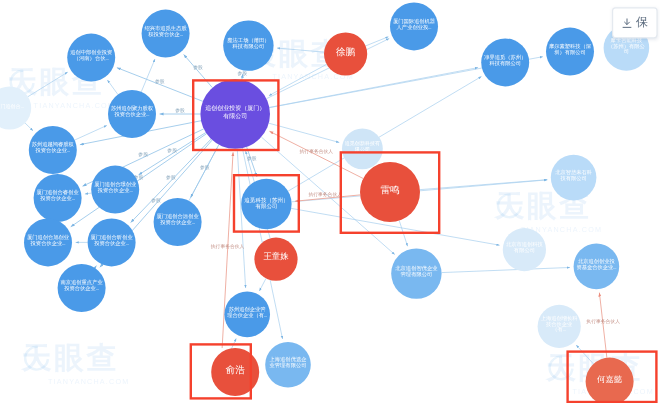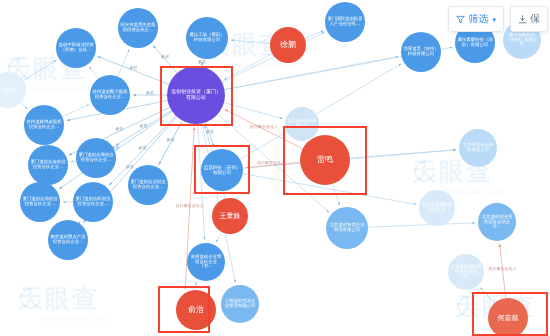--- a/index.html
+++ b/index.html
@@ -57,20 +57,21 @@
     border-radius: 50%;
     display: flex;
     align-items: center;
     justify-content: center;
     text-align: center;
     color: #ffffff;
     box-sizing: border-box;
     line-height: 1.12;
     overflow: hidden;
     padding: 2px;
+    font-family: Liberation Mono, monospace;
   }
   .node-label {
     display: block;
     width: 100%;
     word-break: break-all;
   }
   .node.company       { background: #4a9ae8; }
   .node.company-soft  { background: #79b8f0; }
   .node.company-pale  { background: #b9dbf8; }
   .node.company-faint { background: #d8eaf9; }
@@ -324,29 +325,20 @@
 
   <div id="hl-layer">
       <div class="hl-box" style="left: 160px; top: 66px; width: 73px; height: 60px; border-color: rgb(245, 65, 45);"></div>
       <div class="hl-box" style="left: 194px; top: 145px; width: 56px; height: 49px; border-color: rgb(245, 65, 45);"></div>
       <div class="hl-box" style="left: 283px; top: 126px; width: 84px; height: 69px; border-color: rgb(245, 65, 45);"></div>
       <div class="hl-box" style="left: 158px; top: 286px; width: 52px; height: 47px; border-color: rgb(245, 65, 45);"></div>
       <div class="hl-box" style="left: 472px; top: 292px; width: 76px; height: 44px; border-color: rgb(245, 65, 45);"></div>
     </div>
 
   <div id="toolbar">
-    <div class="tool-btn">
-      <span class="ico">
-        <svg width="9" height="9" viewBox="0 0 12 12">
-            <path d="M1 1.8h10L7 6.4v4.1L5 9.4V6.4z" fill="none" stroke="#2f8ae8" stroke-width="1.1" stroke-linejoin="round"></path>
-          </svg>
-      </span>
-      <span>筛选</span>
-      <span class="caret">▾</span>
-    </div>
     <div class="tool-btn secondary">
       <span class="ico">
         <svg width="9" height="9" viewBox="0 0 12 12">
             <path d="M6 1v6M3.3 4.6 6 7.3l2.7-2.7M1.6 10.4h8.8" fill="none" stroke="#5a6a7d" stroke-width="1.1" stroke-linecap="round" stroke-linejoin="round"></path>
           </svg>
       </span>
       <span>保</span>
     </div>
   </div>
 

